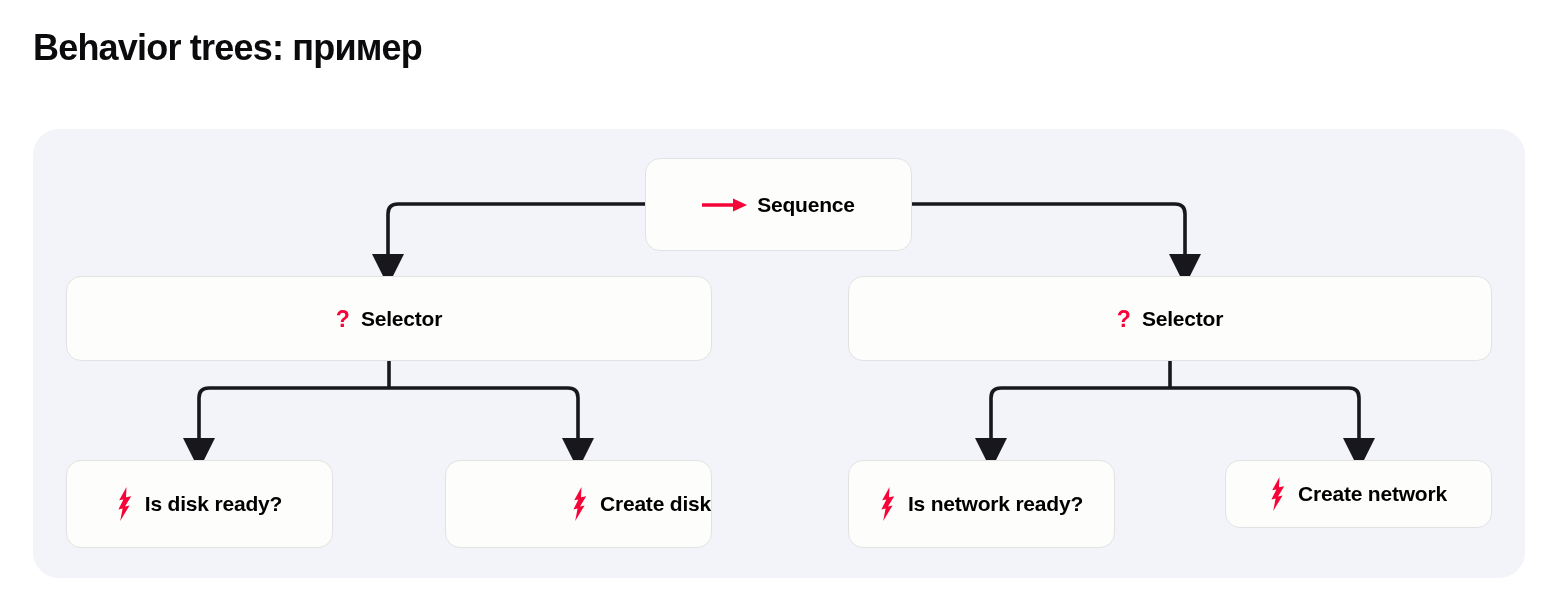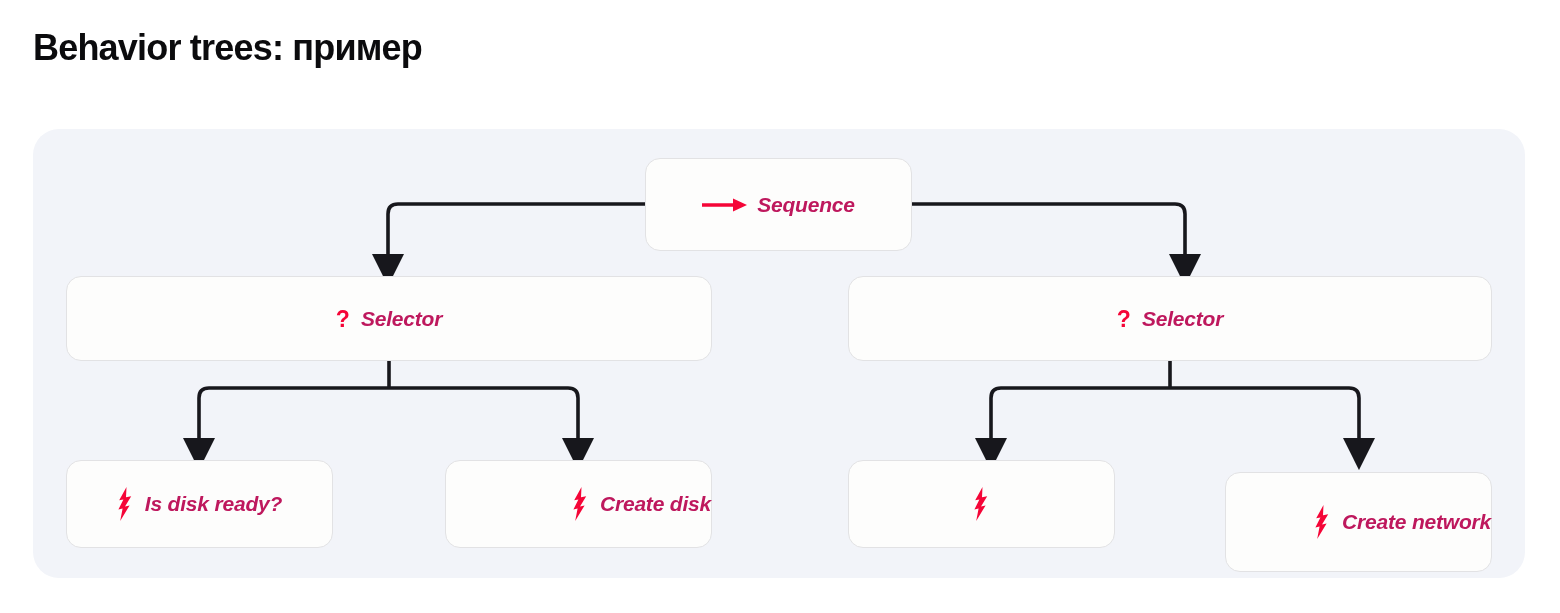--- a/index.html
+++ b/index.html
@@ -59,34 +59,33 @@
 
   .node-inner {
     display: flex;
     align-items: center;
     gap: 11px;
   }
 
   .node-label {
     font-size: 21px;
     font-weight: 700;
-    color: #be185d;
+    color: #000000;
     letter-spacing: -0.2px;
     white-space: nowrap;
-    font-style: italic;
   }
 
   
   #node-sequence      { left: 645px;  top: 158px; width: 267px; height: 93px; }
   #node-selector-left { left: 66px;   top: 276px; width: 646px; height: 85px; }
   #node-selector-right{ left: 848px;  top: 276px; width: 644px; height: 85px; }
   #node-is-disk-ready    { left: 66px;   top: 460px; width: 267px; height: 88px; }
   #node-create-disk      { left: 445px;  top: 460px; width: 267px; height: 88px; justify-content: flex-end; }
   #node-is-network-ready { left: 848px;  top: 460px; width: 267px; height: 88px; }
-  #node-create-network   { left: 1225px; top: 472px; width: 267px; height: 100px; justify-content: flex-end; }
+  #node-create-network   { left: 1225px; top: 460px; width: 267px; height: 68px; }
 
   .q-icon {
     font-size: 23px;
     font-weight: 700;
     line-height: 1;
     position: relative;
     top: 1px;
   }
 
   .bolt-icon {
@@ -181,20 +180,21 @@
     </svg>
     <span class="node-label">Create disk</span>
   </div>
 </div>
 
 <div class="node" id="node-is-network-ready">
   <div class="node-inner">
     <svg class="bolt-icon" viewBox="0 0 17 34" xmlns="http://www.w3.org/2000/svg">
       <path d="M9.5,0 L2.2,13.2 L6.4,12.4 L1.4,22.6 L5.6,21.6 L3.2,34 L12.6,18.4 L8.0,19.4 L14.2,9.2 L9.0,10.2 Z" fill="#f50537"></path>
     </svg>
+    <span class="node-label">Is network ready?</span>
   </div>
 </div>
 
 <div class="node" id="node-create-network">
   <div class="node-inner">
     <svg class="bolt-icon" viewBox="0 0 17 34" xmlns="http://www.w3.org/2000/svg">
       <path d="M9.5,0 L2.2,13.2 L6.4,12.4 L1.4,22.6 L5.6,21.6 L3.2,34 L12.6,18.4 L8.0,19.4 L14.2,9.2 L9.0,10.2 Z" fill="#f50537"></path>
     </svg>
     <span class="node-label">Create network</span>
   </div>

